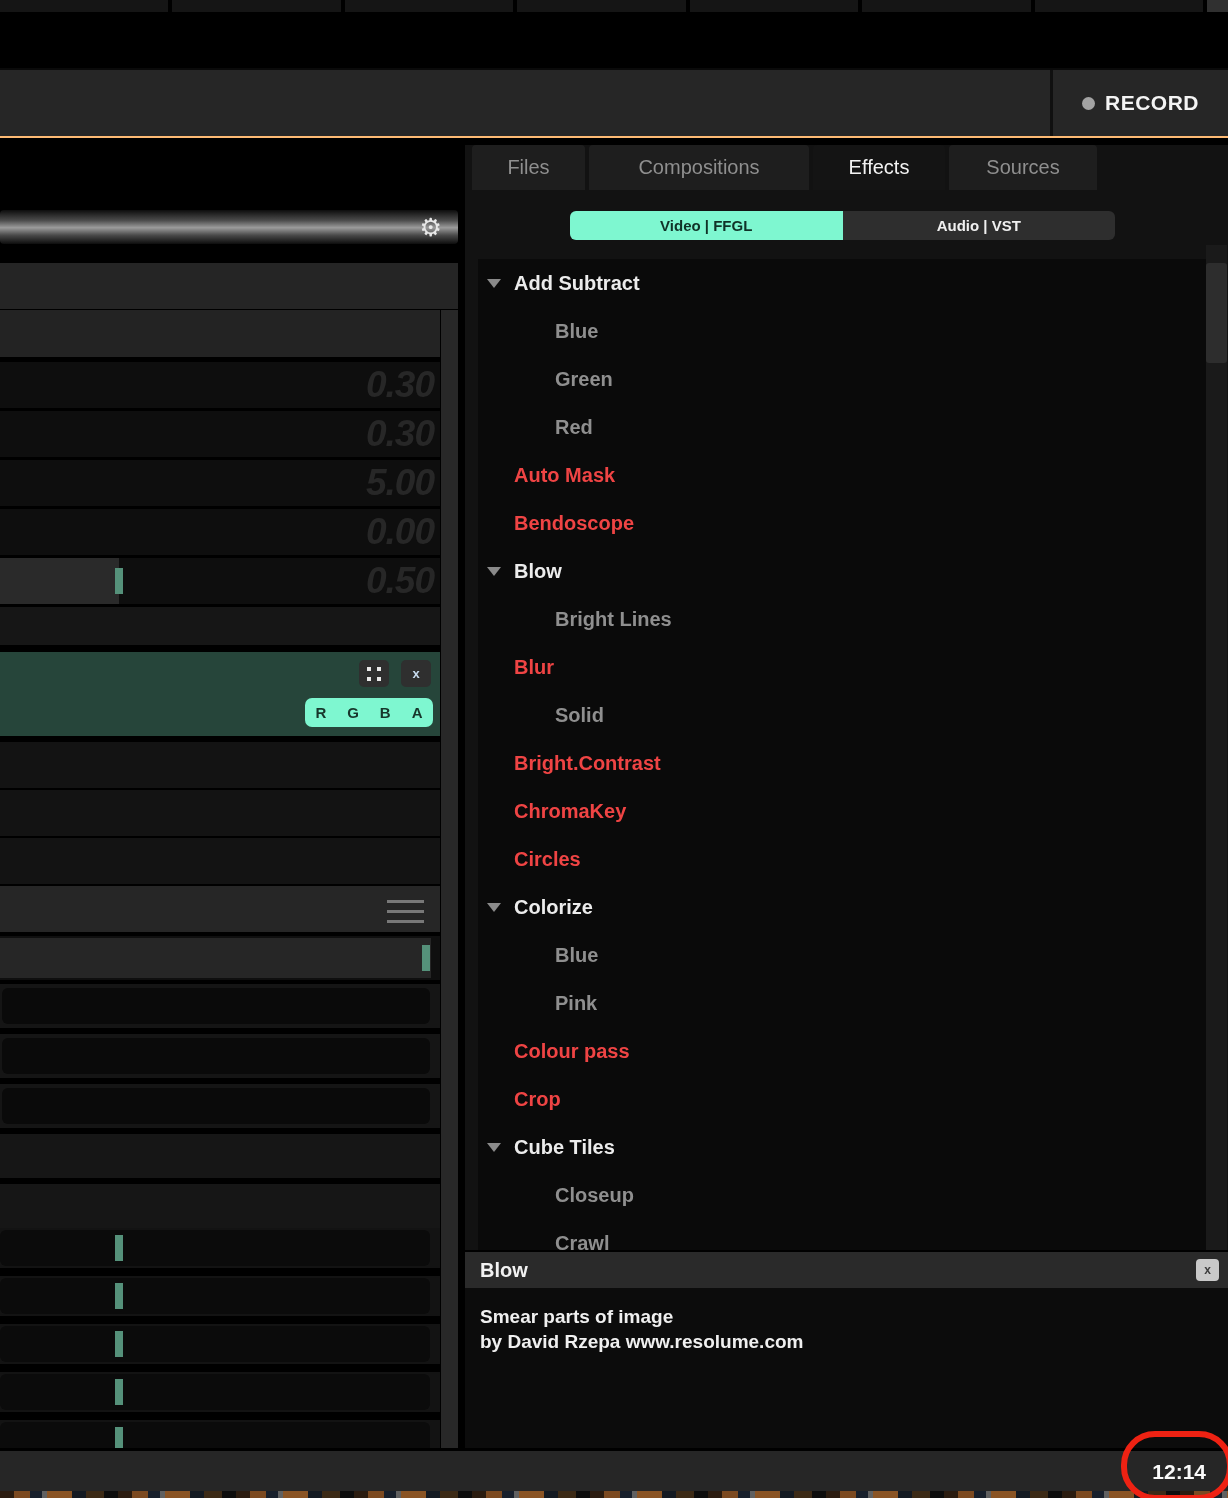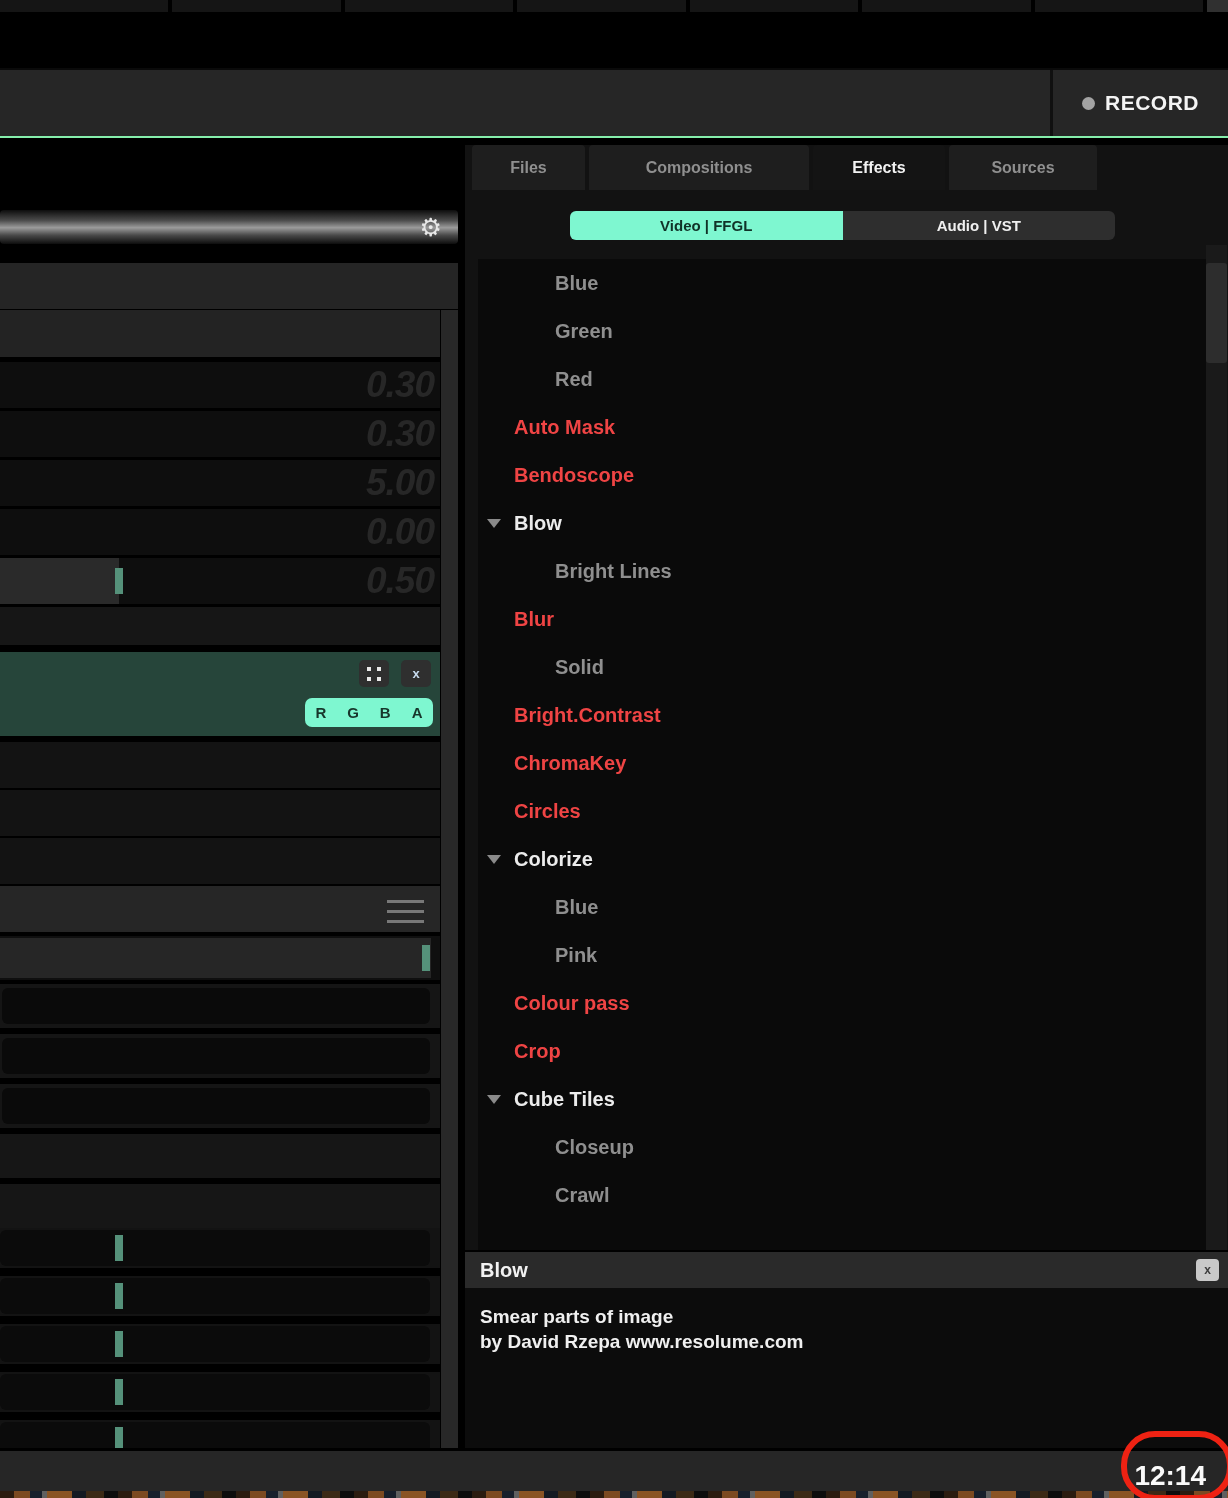--- a/index.html
+++ b/index.html
@@ -5,21 +5,21 @@
   html,body{margin:0;padding:0;background:#000;font-family:"Liberation Sans",sans-serif;}
   #screen{position:relative;width:1228px;height:1498px;background:#000;overflow:hidden;}
 
   
   .window-tabs{position:absolute;top:0;left:0;width:1228px;height:12px;display:flex;gap:4px;}
   .wtab{flex:1;background:#151515;}
   .wtab-corner{flex:0 0 21px;background:#303030;}
 
   
   .toolbar{position:absolute;top:68px;left:0;width:1228px;height:70px;background:#262626;
-           border-top:2px solid #0a0a0a;border-bottom:2px solid #86efac;box-sizing:border-box;}
+           border-top:2px solid #0a0a0a;border-bottom:2px solid #fdba74;box-sizing:border-box;}
   .record{position:absolute;right:0;top:0;height:100%;width:178px;border-left:3px solid #101010;
           display:flex;align-items:center;justify-content:center;gap:10px;box-sizing:border-box;}
   .record-dot{width:13px;height:13px;border-radius:50%;background:#a3a3a3;}
   .record-label{color:#f4f4f4;font-weight:bold;font-size:21px;letter-spacing:.5px;}
 
   
   .left-panel{position:absolute;left:0;top:200px;width:458px;height:1248px;overflow:hidden;}
   .gloss{position:absolute;top:10px;left:0;width:458px;height:34px;border-radius:4px;
          background:linear-gradient(to bottom,#0d0d0d 0%,#4a4a4a 30%,#9c9c9c 52%,#4a4a4a 74%,#0d0d0d 100%);}
   .gear{position:absolute;right:16px;top:0;height:34px;line-height:34px;font-size:25px;color:#e8e8e8;}
@@ -55,21 +55,21 @@
   .gp-btn{position:absolute;top:8px;width:30px;height:27px;background:#2f2f2f;border-radius:5px;
           display:flex;align-items:center;justify-content:center;}
   .gp-expand{right:51px;}
   .gp-close{right:9px;color:#c8dcef;font-size:13px;font-weight:bold;}
   .rgba{position:absolute;right:7px;bottom:9px;width:128px;height:29px;border-radius:7px;
         display:flex;align-items:center;justify-content:space-around;font-weight:bold;font-size:15px;color:#17362b;}
 
   
   .right-panel{position:absolute;left:465px;top:145px;width:763px;height:1303px;background:#121212;}
   .btabs{position:absolute;top:0;left:7px;height:45px;display:flex;gap:4px;}
-  .btab{height:45px;display:flex;align-items:center;justify-content:center;font-weight:bold;font-size:16px;
+  .btab{height:45px;display:flex;align-items:center;justify-content:center;font-weight:normal;font-size:20px;
         background:#1e1e1e;color:#8f8f8f;border-radius:4px 4px 0 0;}
   .btab.active{background:#141414;color:#f2f2f2;}
   .subtabs{position:absolute;top:66px;left:105px;width:545px;height:29px;display:flex;}
   .sub{flex:1;display:flex;align-items:center;justify-content:center;font-weight:bold;font-size:15px;}
   .sub:first-child{border-radius:6px 0 0 6px;}
   .sub:last-child{border-radius:0 6px 6px 0;}
   .sub.inactive{background:#2e2e2e;color:#f0f0f0;}
   .fx-list{position:absolute;top:114px;left:13px;width:728px;height:991px;overflow:hidden;background:#0a0a0a;}
   .fx{height:48px;display:flex;align-items:center;}
   .tri{width:0;height:0;border-left:7px solid transparent;border-right:7px solid transparent;
@@ -85,21 +85,21 @@
   .info{position:absolute;left:0;bottom:0;width:763px;height:198px;background:#0c0c0c;border-top:2px solid #000;box-sizing:border-box;}
   .info-head{height:36px;background:#2a2a2a;position:relative;display:flex;align-items:center;}
   .info-title{margin-left:15px;color:#f2f2f2;font-weight:bold;font-size:20px;}
   .info-close{position:absolute;right:9px;top:7px;width:23px;height:22px;background:#c9c9c9;border-radius:4px;
               color:#3c3c3c;font-size:12px;font-weight:bold;display:flex;align-items:center;justify-content:center;}
   .info-body{padding:16px 0 0 15px;color:#f0f0f0;font-weight:bold;font-size:19px;line-height:25px;}
 
   
   .statusbar{position:absolute;left:0;top:1448px;width:1228px;height:43px;background:#262626;
              border-top:3px solid #000;box-sizing:border-box;}
-  .clock{position:absolute;right:22px;top:9px;color:#fafafa;font-weight:bold;font-size:28px;}
+  .clock{position:absolute;right:22px;top:9px;color:#fafafa;font-weight:bold;font-size:21px;}
   .annotation{position:absolute;left:1121px;top:1431px;width:100px;height:58px;border:6px solid #ee2213;
               border-radius:34px;z-index:10;}
   .noise{position:absolute;left:0;top:1491px;width:1228px;height:7px;
          background:repeating-linear-gradient(90deg,#2b1c10 0 14px,#7c4a21 14px 30px,#18202c 30px 42px,
                     #606060 42px 47px,#8a5424 47px 72px,#141a22 72px 86px,#3c2a16 86px 104px,#0d0d0d 104px 118px);}
 
   .expand-ico{display:block;}
 </style>
 </head>
 <body>
@@ -227,20 +227,24 @@
         <div class="btab" style="width: 113px;">Files</div>
         <div class="btab" style="width: 220px; text-align: right;">Compositions</div>
         <div class="btab active" style="width: 132px;">Effects</div>
         <div class="btab" style="width: 148px;">Sources</div>
       </div>
     <div class="subtabs">
         <div class="sub active" style="background: rgb(126, 247, 208); color: rgb(16, 50, 39);">Video | FFGL</div>
         <div class="sub inactive">Audio | VST</div>
       </div>
     <div class="fx-list">
+        <div class="fx group">
+          <div class="tri"></div>
+          <span class="label">Add Subtract</span>
+        </div>
         <div class="fx child">
           <span class="label">Blue</span>
         </div>
         <div class="fx child">
           <span class="label">Green</span>
         </div>
         <div class="fx child">
           <span class="label">Red</span>
         </div>
         <div class="fx item">

